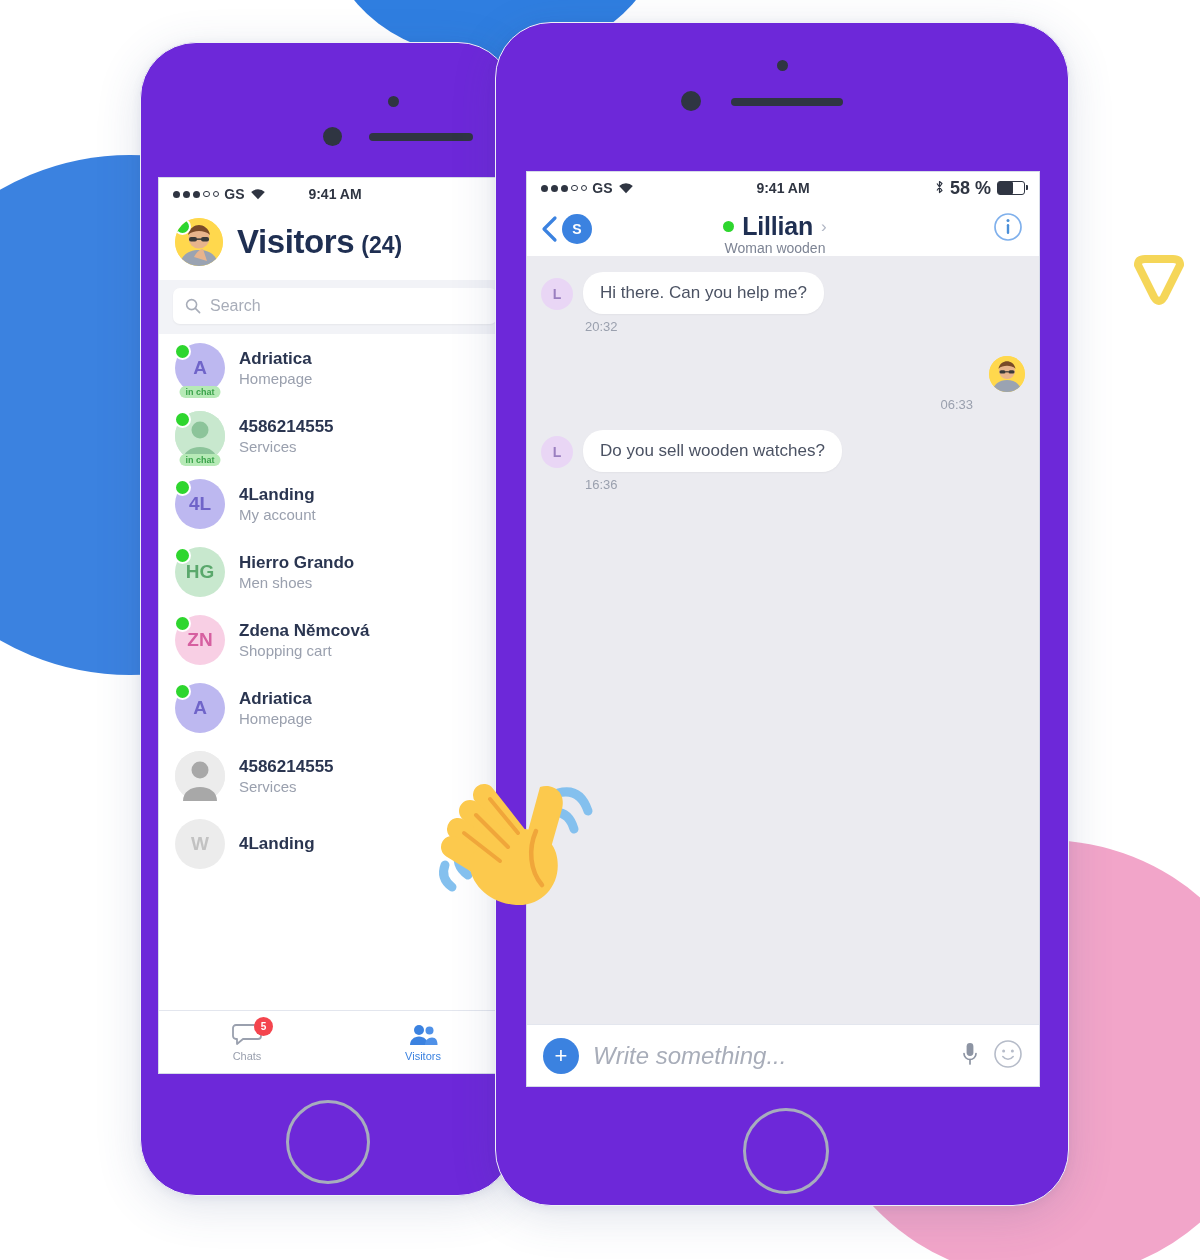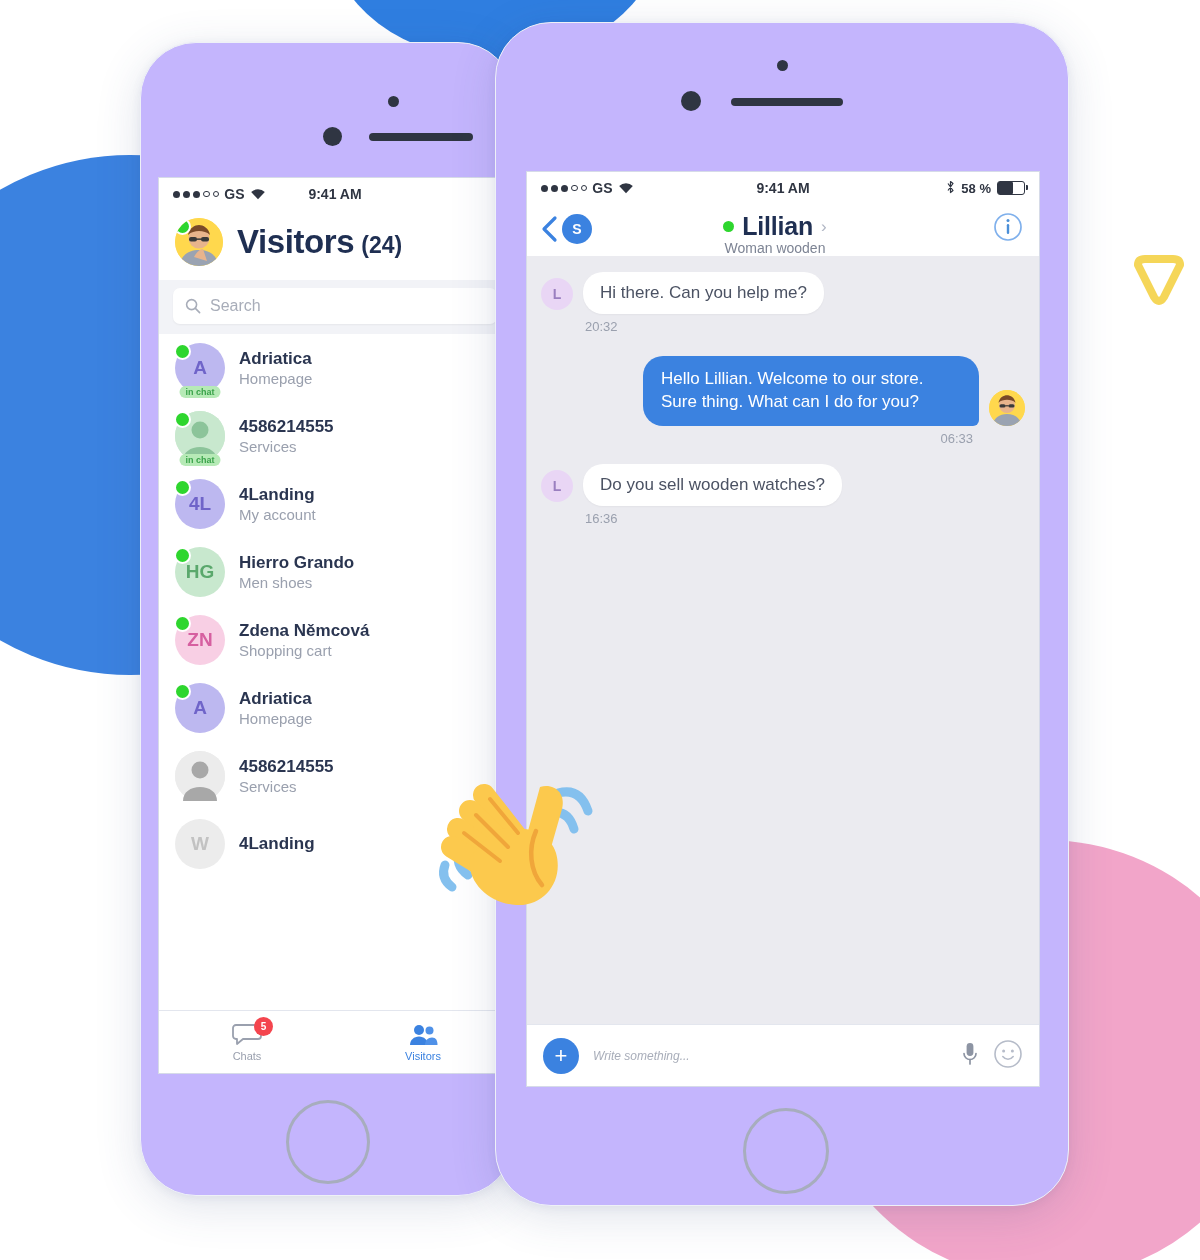--- a/index.html
+++ b/index.html
@@ -22,21 +22,21 @@
     position:absolute;left:815px;top:840px;width:460px;height:440px;
     border-radius:50%;background:#f2a5c9;z-index:1;
   }
   .bg-tri-yellow{
     position:absolute;left:1128px;top:255px;width:62px;height:52px;z-index:2;
   }
   .bg-tri-yellow svg{display:block;width:100%;height:100%;}
 
   
   .phone{
-    position:absolute;background:#c4b5fd;border-radius:56px;
+    position:absolute;background:#6d28d9;border-radius:56px;
     box-shadow:0 10px 46px rgba(60,80,130,.16), 0 2px 10px rgba(60,80,130,.08);
     border:1px solid #eef1f7;
     z-index:5;
   }
   .phone-left{left:140px;top:42px;width:372px;height:1152px;z-index:5;}
   .phone-right{left:495px;top:22px;width:572px;height:1182px;z-index:8;}
 
   .phone-notch{position:absolute;left:0;right:0;top:0;height:130px;}
   .cam-dot{position:absolute;border-radius:50%;background:#2f3542;}
   .speaker{position:absolute;border-radius:4px;background:#2f3542;}
@@ -58,21 +58,21 @@
     padding:0 14px;font-size:14px;color:#2f3542;
     font-weight:700;background:#fff;position:relative;
   }
   .sb-left{display:flex;align-items:center;gap:5px;}
   .sig-dots{display:flex;align-items:center;gap:3px;}
   .sig-dots i{width:7px;height:7px;border-radius:50%;background:#2f3542;display:block;}
   .sig-dots i.off{background:transparent;border:1.2px solid #2f3542;width:4.6px;height:4.6px;}
   .sb-carrier{font-size:14px;font-weight:700;letter-spacing:.2px;}
   .wifi svg{display:block;}
   .sb-center{position:absolute;left:0;right:0;text-align:center;font-size:14px;font-weight:700;pointer-events:none;}
-  .sb-right{margin-left:auto;display:flex;align-items:center;gap:6px;font-size:13px;font-weight:700;}
+  .sb-right{margin-left:auto;display:flex;align-items:center;gap:6px;font-size:18px;font-weight:700;}
   .batt{width:26px;height:12px;border:1.6px solid #2f3542;border-radius:3px;position:relative;}
   .batt::after{content:"";position:absolute;right:-4px;top:3px;width:2px;height:5px;background:#2f3542;border-radius:0 1px 1px 0;}
   .batt i{display:block;height:100%;background:#2f3542;border-radius:1px;}
 
   
   .vis-header{display:flex;align-items:center;gap:14px;padding:8px 16px 14px 16px;background:#fff;}
   .vis-ava{position:relative;width:48px;height:48px;border-radius:50%;
     background:#ffd84d;overflow:hidden;flex:0 0 auto;}
   .vis-ava .face{position:absolute;left:0;top:0;width:100%;height:100%;}
   .online-dot{position:absolute;width:13px;height:13px;border-radius:50%;
@@ -135,21 +135,21 @@
   .sys-ava{width:26px;height:26px;border-radius:50%;background:#ffd84d;overflow:hidden;position:relative;flex:0 0 auto;}
   .sys-name{font-weight:700;color:#2a3550;}
   .sys-time{color:#9aa0ae;}
   .out-row{display:flex;align-items:flex-end;justify-content:flex-end;gap:10px;margin-top:22px;}
   .out-ava{width:36px;height:36px;border-radius:50%;background:#ffd84d;overflow:hidden;position:relative;flex:0 0 auto;}
 
   .chat-input{position:absolute;left:0;right:0;bottom:0;height:62px;background:#fff;
     border-top:1px solid #e3e6ee;display:flex;align-items:center;gap:14px;padding:0 16px;box-sizing:border-box;}
   .plus-btn{width:36px;height:36px;border-radius:50%;background:#3b82e0;color:#fff;
     display:flex;align-items:center;justify-content:center;font-size:22px;line-height:1;flex:0 0 auto;}
-  .ci-placeholder{flex:1;font-size:12px;color:#a8adb9;font-style:italic;}
+  .ci-placeholder{flex:1;font-size:24px;color:#a8adb9;font-style:italic;}
 
   .wave{position:absolute;left:432px;top:735px;width:185px;height:185px;z-index:20;}
   .wave svg{display:block;width:100%;height:100%;}
   .fade-mask{position:absolute;left:0;right:0;bottom:0;height:26px;
     background:linear-gradient(to bottom,rgba(255,255,255,0),#fff);pointer-events:none;}
 </style>
 </head>
 <body>
 
 <div class="bg-circle-blue-top"></div>
@@ -406,21 +406,20 @@
       <div class="msg-row">
         <div class="msg-ava" style="background:#e9d6f5;color:#9a7fc0;">
           <span>L</span>
         </div>
         <div class="bubble-in">Hi there. Can you help me?</div>
       </div>
       <div class="ts">20:32</div>
 
 
       <div class="out-row">
-        <div class="bubble-out">Hello Lillian. Welcome to our store. Sure thing. What can I do for you?</div>
         <div class="out-ava">
           <svg viewBox="0 0 36 36" width="36" height="36">
             <circle cx="18" cy="18" r="18" fill="#ffd84d"></circle>
             <path d="M3 36c1.5-8 7.5-12 15-12s13.5 4 15 12z" fill="#9aa3b2"></path>
             <circle cx="18" cy="15" r="8" fill="#e8b48c"></circle>
             <path d="M9.5 12.8C10.3 7.5 14.7 5.2 18 5.2s7.7 2.3 8.5 7.6c-2.2-2.2-5.3-3-8.5-3s-6.3.8-8.5 3z" fill="#7a4a28"></path>
             <rect x="10.5" y="14.2" width="6" height="3.3" rx="1.6" fill="#3a3a3a"></rect>
             <rect x="19.5" y="14.2" width="6" height="3.3" rx="1.6" fill="#3a3a3a"></rect>
             <rect x="16.2" y="15.2" width="3.6" height="1.2" fill="#3a3a3a"></rect>
           </svg>

